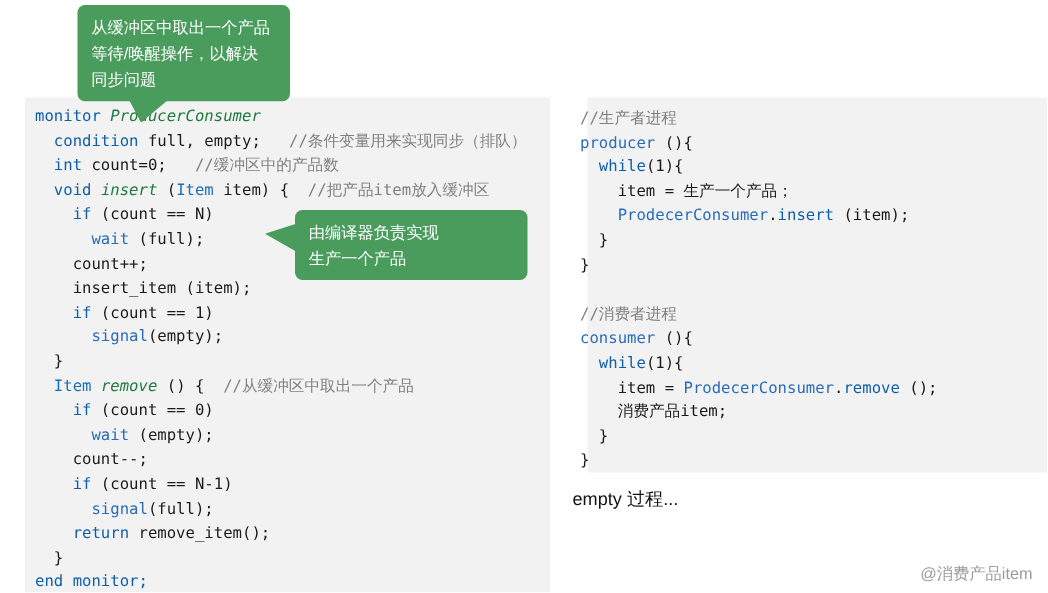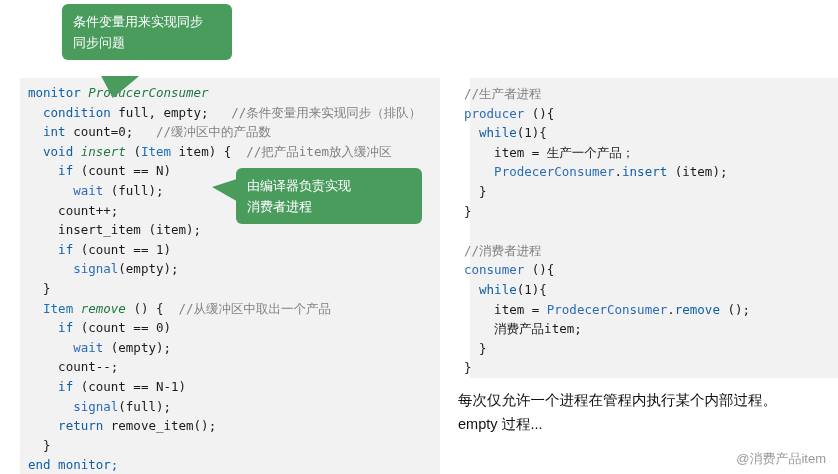--- a/index.html
+++ b/index.html
@@ -104,28 +104,28 @@
 <body>
 
 <div class="left-panel"></div>
 <div class="right-panel"></div>
 
 <div class="code left-code" id="left-code"><div><span class="kw">monitor </span><span class="fn-green">ProducerConsumer</span></div><div><span>  </span><span class="kw">condition </span><span class="plain">full, empty;   </span><span class="comment-cn">//条件变量用来实现同步（排队）</span></div><div><span>  </span><span class="kw">int </span><span class="plain">count=0;   </span><span class="comment-cn">//缓冲区中的产品数</span></div><div><span>  </span><span class="kw">void </span><span class="fn-green">insert </span><span class="plain">(</span><span class="type">Item </span><span class="plain">item) {  </span><span class="comment-cn">//把产品item放入缓冲区</span></div><div><span>    </span><span class="kw">if </span><span class="plain">(count == N)</span></div><div><span>      </span><span class="call">wait </span><span class="plain">(full);</span></div><div><span>    </span><span class="plain">count++;</span></div><div><span>    </span><span class="plain">insert_item </span><span class="plain">(item);</span></div><div><span>    </span><span class="kw">if </span><span class="plain">(count == 1)</span></div><div><span>      </span><span class="call">signal</span><span class="plain">(empty);</span></div><div><span>  </span><span class="plain">}</span></div><div><span>  </span><span class="type">Item </span><span class="fn-green">remove </span><span class="plain">() {  </span><span class="comment-cn">//从缓冲区中取出一个产品</span></div><div><span>    </span><span class="kw">if </span><span class="plain">(count == 0)</span></div><div><span>      </span><span class="call">wait </span><span class="plain">(empty);</span></div><div><span>    </span><span class="plain">count--;</span></div><div><span>    </span><span class="kw">if </span><span class="plain">(count == N-1)</span></div><div><span>      </span><span class="call">signal</span><span class="plain">(full);</span></div><div><span>    </span><span class="kw">return </span><span class="plain">remove_item</span><span class="plain">();</span></div><div><span>  </span><span class="plain">}</span></div><div><span class="kw">end monitor;</span></div></div>
 <div class="code right-code" id="right-code"><div><span class="comment-cn">//生产者进程</span></div><div><span class="call">producer </span><span class="plain">(){</span></div><div><span>  </span><span class="kw">while</span><span class="plain">(1){</span></div><div><span>    </span><span class="plain">item = 生产一个产品；</span></div><div><span>    </span><span class="call">ProdecerConsumer</span><span class="plain">.</span><span class="kw">insert </span><span class="plain">(item);</span></div><div><span>  </span><span class="plain">}</span></div><div><span class="plain">}</span></div><div>&nbsp;</div><div><span class="comment-cn">//消费者进程</span></div><div><span class="call">consumer </span><span class="plain">(){</span></div><div><span>  </span><span class="kw">while</span><span class="plain">(1){</span></div><div><span>    </span><span class="plain">item = </span><span class="call">ProdecerConsumer</span><span class="plain">.</span><span class="kw">remove </span><span class="plain">();</span></div><div><span>    </span><span class="plain">消费产品item;</span></div><div><span>  </span><span class="plain">}</span></div><div><span class="plain">}</span></div></div>
 
 <div class="tail tail-1"></div>
 <div class="callout callout-1" id="callout-1">
-    <div>条件变量用来实现同步</div>
+    <div>从缓冲区中取出一个产品</div>
+    <div>等待/唤醒操作，以解决</div>
     <div>同步问题</div>
   </div>
 
 <div class="tail tail-2"></div>
 <div class="callout callout-2" id="callout-2">
     <div>由编译器负责实现</div>
-    <div>消费者进程</div>
+    <div>生产一个产品</div>
   </div>
 
 <div class="bottom-text" id="bottom-note">
-    <div>每次仅允许一个进程在管程内执行某个内部过程。</div>
     <div>empty 过程...</div>
   </div>
 
 <div class="watermark">@消费产品item</div>
 
 </body></html>

